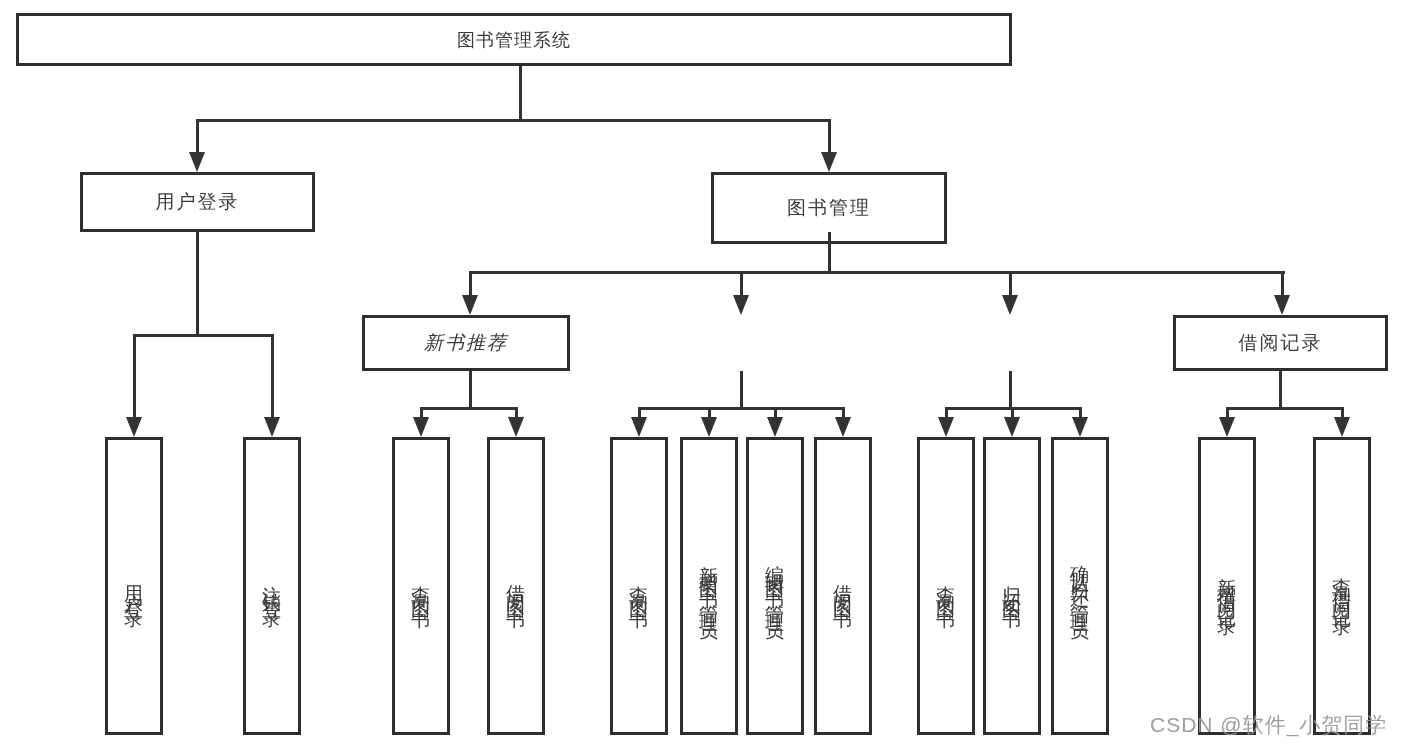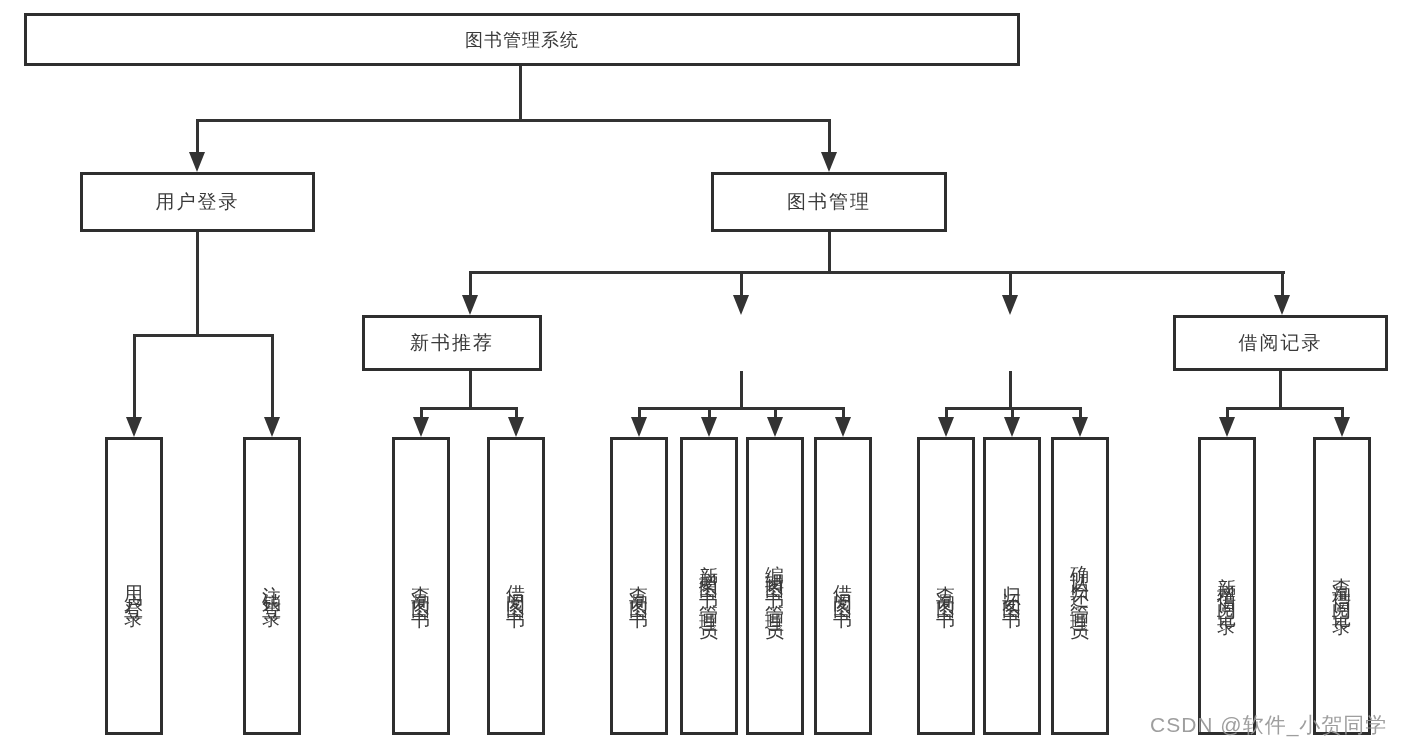--- a/index.html
+++ b/index.html
@@ -54,35 +54,35 @@
     color: rgba(150,150,150,0.92);
     letter-spacing: 1px;
     white-space: nowrap;
   }
 </style>
 </head>
 <body>
 
 <div class="canvas">
 
-  <div class="box" style="left:24px; top:13px; width:996px; height:53px;">
+  <div class="box" style="left:16px; top:13px; width:996px; height:53px;">
     <span class="hlabel root-label">图书管理系统</span>
   </div>
 
   <div class="linev" style="left:519px; top:66px; height:54px;"></div>
   <div class="lineh" style="left:196px; top:119px; width:635px;"></div>
   <div class="linev" style="left:196px; top:119px; height:35px;"></div>
   <div class="arrow" style="left:189px; top:152px;"></div>
   <div class="linev" style="left:828px; top:119px; height:35px;"></div>
   <div class="arrow" style="left:821px; top:152px;"></div>
 
   <div class="box" style="left:80px; top:172px; width:235px; height:60px;">
     <span class="hlabel">用户登录</span>
   </div>
-  <div class="box" style="left:711px; top:172px; width:236px; height:60px;">
+  <div class="box" style="left:711px; top:172px; width:236px; height:72px;">
     <span class="hlabel">图书管理</span>
   </div>
 
   <div class="linev" style="left:196px; top:232px; height:103px;"></div>
   <div class="lineh" style="left:133px; top:334px; width:141px;"></div>
   <div class="linev" style="left:133px; top:334px; height:83px;"></div>
   <div class="arrow" style="left:126px; top:417px;"></div>
   <div class="linev" style="left:271px; top:334px; height:83px;"></div>
   <div class="arrow" style="left:264px; top:417px;"></div>
 
@@ -90,21 +90,21 @@
   <div class="lineh" style="left:469px; top:271px; width:816px;"></div>
   <div class="linev" style="left:469px; top:271px; height:26px;"></div>
   <div class="arrow" style="left:462px; top:295px;"></div>
   <div class="linev" style="left:740px; top:271px; height:26px;"></div>
   <div class="arrow" style="left:733px; top:295px;"></div>
   <div class="linev" style="left:1009px; top:271px; height:26px;"></div>
   <div class="arrow" style="left:1002px; top:295px;"></div>
   <div class="linev" style="left:1281px; top:271px; height:26px;"></div>
   <div class="arrow" style="left:1274px; top:295px;"></div>
 
-  <div class="box" style="left:362px; top:315px; width:180px; height:56px;">
+  <div class="box" style="left:362px; top:315px; width:208px; height:56px;font-style:italic;">
     <span class="hlabel">新书推荐</span>
   </div>
   <div class="box" style="left:1173px; top:315px; width:215px; height:56px;">
     <span class="hlabel">借阅记录</span>
   </div>
 
   <div class="linev" style="left:469px; top:371px; height:37px;"></div>
   <div class="lineh" style="left:420px; top:407px; width:98px;"></div>
   <div class="linev" style="left:420px; top:407px; height:14px;"></div>
   <div class="arrow" style="left:413px; top:417px;"></div>

